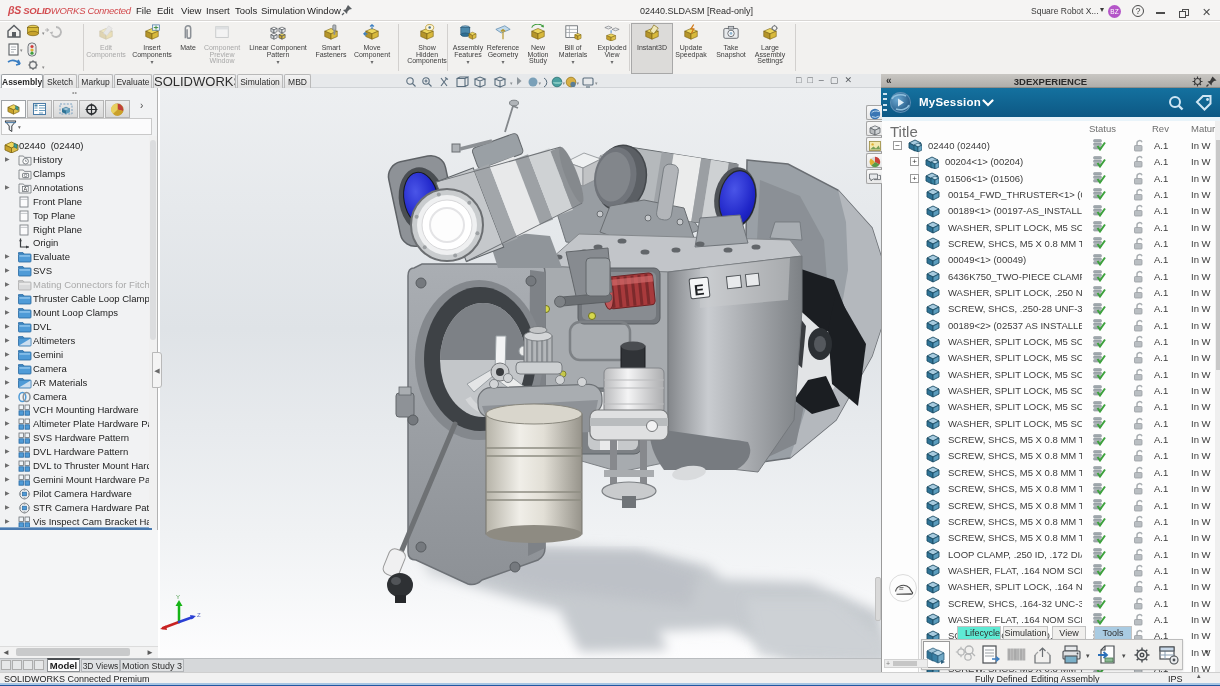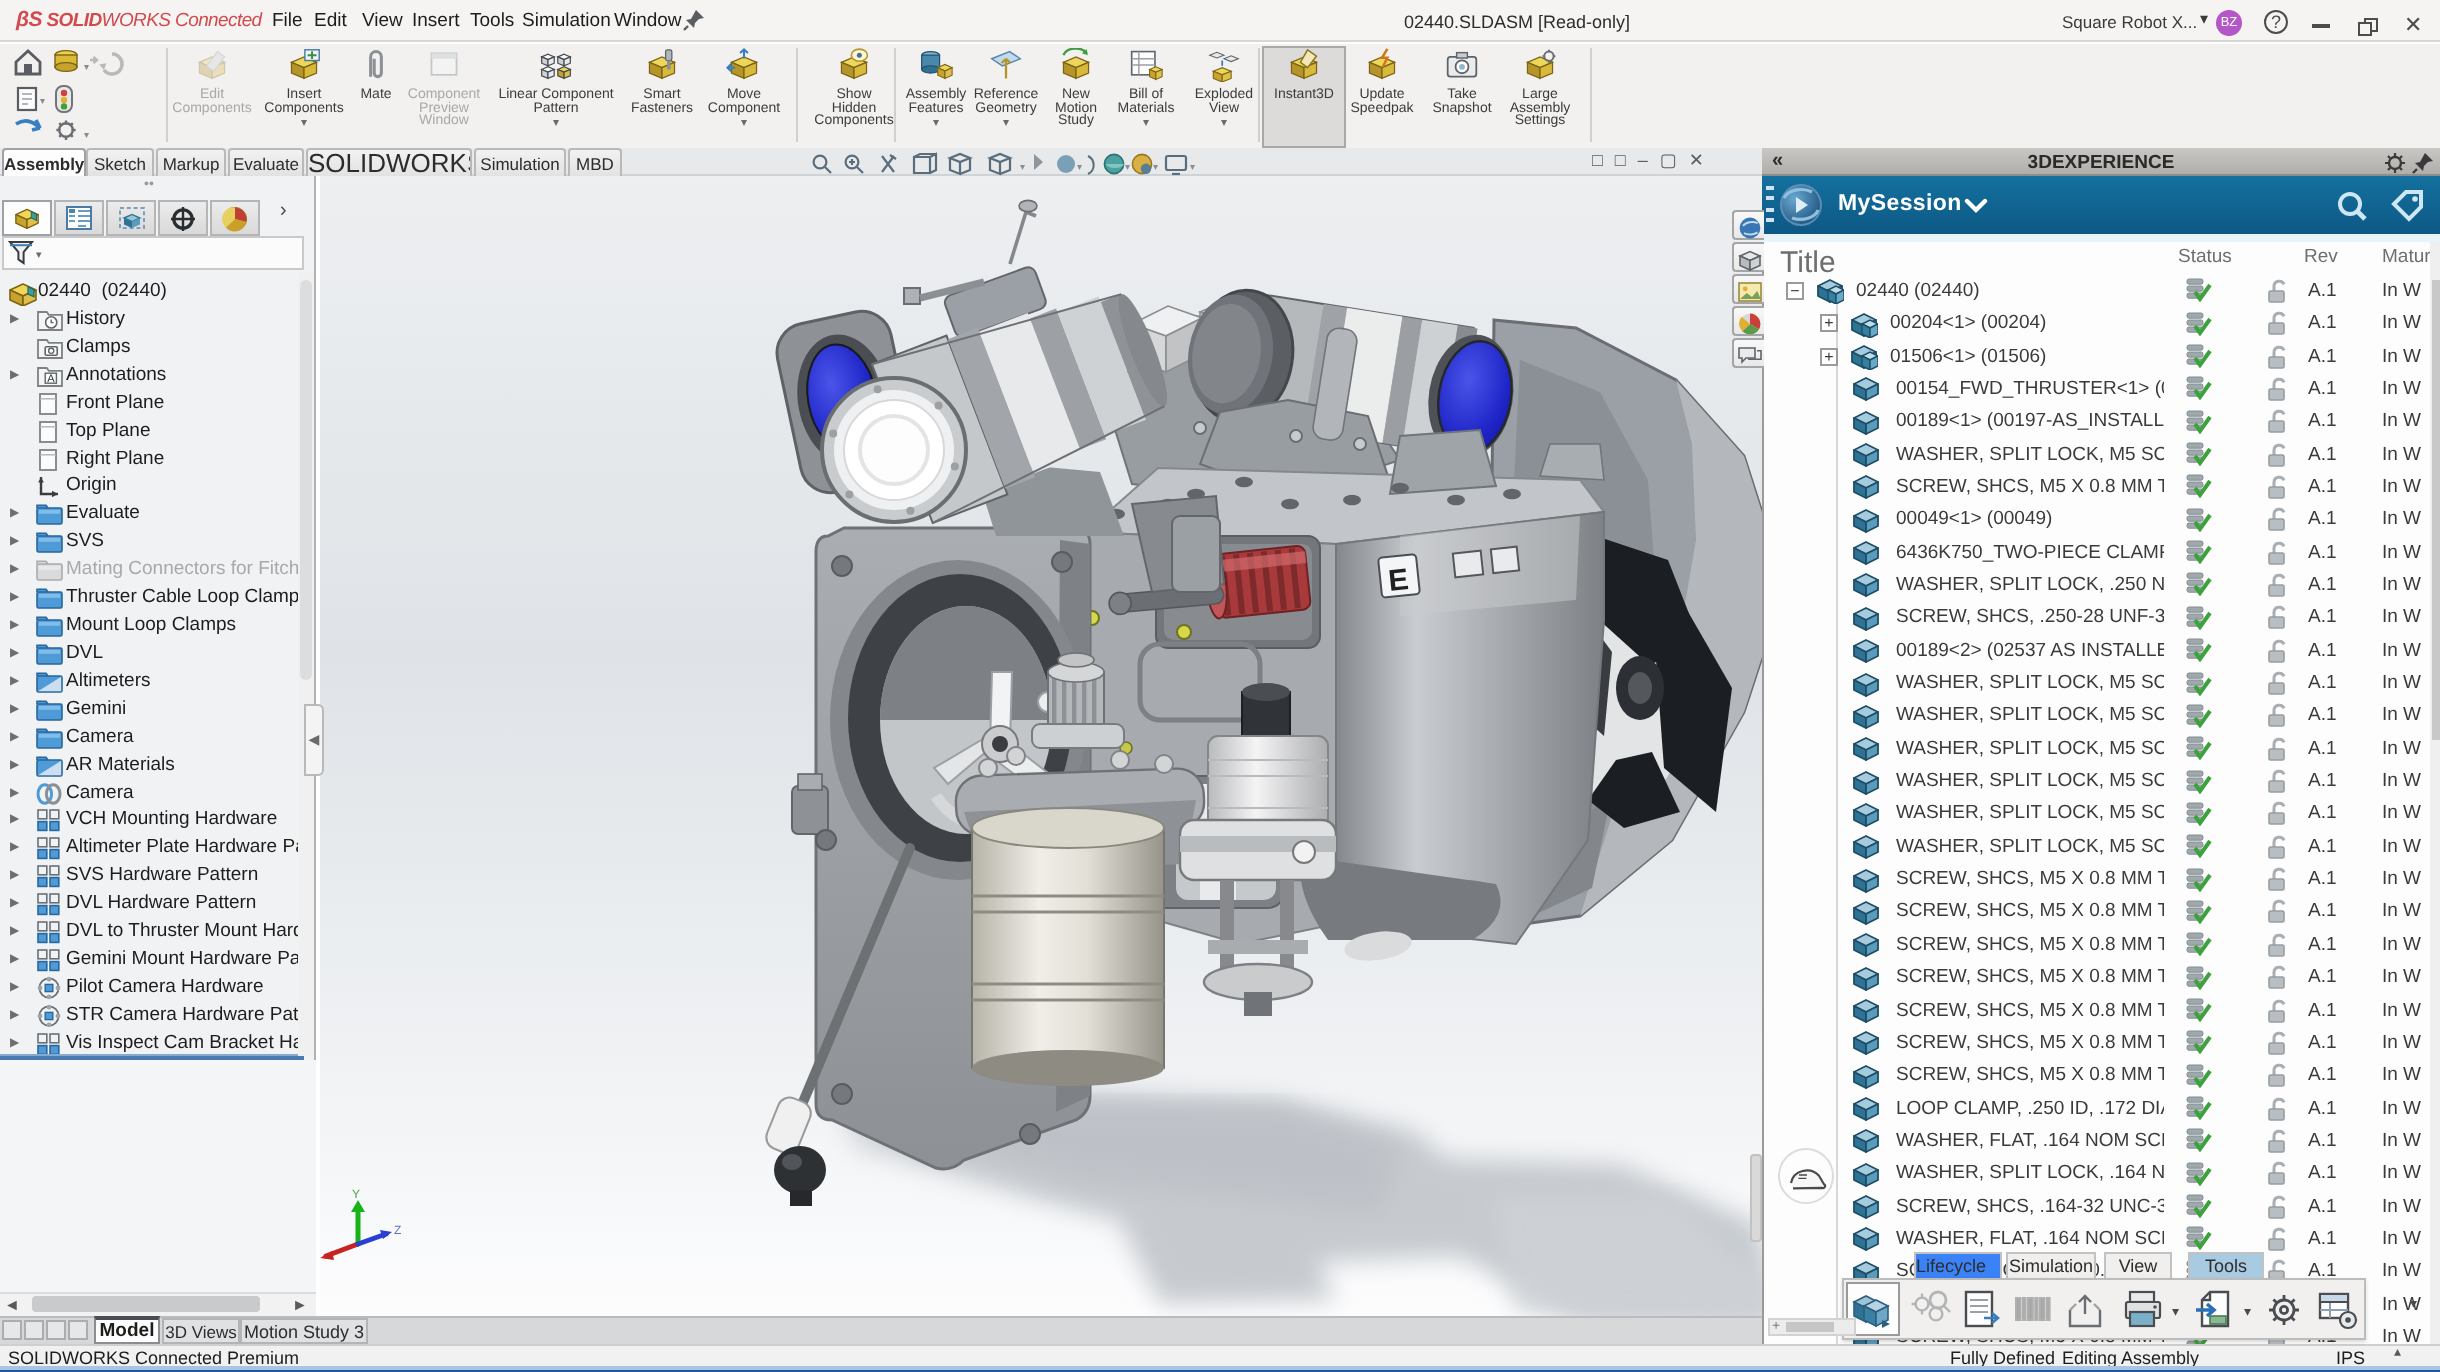--- a/index.html
+++ b/index.html
@@ -6,21 +6,21 @@
 <div class="ab" style="left:157px;top:5px;font-size:9.5px;color:#1d1d1d">Edit</div>
 <div class="ab" style="left:181px;top:5px;font-size:9.5px;color:#1d1d1d">View</div>
 <div class="ab" style="left:206px;top:5px;font-size:9.5px;color:#1d1d1d">Insert</div>
 <div class="ab" style="left:235px;top:5px;font-size:9.5px;color:#1d1d1d">Tools</div>
 <div class="ab" style="left:261px;top:5px;font-size:9.5px;color:#1d1d1d">Simulation</div>
 <div class="ab" style="left:307px;top:5px;font-size:9.5px;color:#1d1d1d">Window</div>
 <svg class="ab" style="left:341px;top:4px" width="12" height="12" viewBox="0 0 12 12">
     <path d="M7,1 L11,5 L8.5,5.5 L6.5,7.5 L6,10 L2,6 L4.5,5.5 Z" fill="#5a5e62"></path>
     <path d="M3,9 L1,11" stroke="#5a5e62" stroke-width="1.2"></path>
   </svg>
-<div class="ab" style="left:640px;top:6px;width:175px;text-align:right;font-size:9px;color:#2d2d2d">02440.SLDASM [Read-only]</div>
+<div class="ab" style="left:640px;top:6px;width:175px;text-align:left;font-size:9px;color:#2d2d2d">02440.SLDASM [Read-only]</div>
 <div class="ab" style="left:1031px;top:6px;font-size:8.5px;color:#3a3a3a">Square Robot X...</div>
 <div class="ab" style="left:1100px;top:5px;font-size:8px;color:#3a3a3a">▾</div>
 <div class="ab" style="left:1108px;top:5px;width:13px;height:13px;border-radius:50%;background:#b455c8;color:#fff;font-size:6.5px;text-align:center;line-height:13px">BZ</div>
 <div class="ab" style="left:1132px;top:5px;width:12px;height:12px;border-radius:50%;border:1px solid #4c4c4c;color:#4c4c4c;font-size:9px;text-align:center;line-height:11px">?</div>
 <div class="ab" style="left:1156px;top:12px;width:9px;height:2px;background:#4c4c4c"></div>
 <div class="ab" style="left:1182px;top:9px;width:7px;height:7px;border:1px solid #4c4c4c"></div>
 <div class="ab" style="left:1179px;top:11px;width:7px;height:7px;border:1px solid #4c4c4c;background:#f5f4f3"></div>
 <div class="ab" style="left:1202px;top:6px;font-size:11px;color:#4c4c4c">✕</div>
 <div class="ab" style="left:0;top:22px;width:1220px;height:52px;background:#f2f1ef"></div>
 <div class="ab" style="left:0;top:22px">
@@ -2057,21 +2057,21 @@
     </div>
   </div>
 <div class="ab" style="left:1215px;top:121px;width:5px;height:551px;background:#efefef"></div>
 <div class="ab" style="left:1215.5px;top:140px;width:4px;height:230px;background:#c8c8c8"></div>
 <div class="ab" style="left:889px;top:574px;width:28px;height:28px;border-radius:50%;background:#fdfdfd;border:1px solid #dcdcdc"></div>
 <svg class="ab" style="left:893px;top:581px" width="21" height="14" viewBox="0 0 21 14">
     <path d="M2.5,10.5 a8,7.5 0 0 1 14,-3.6 l2.5,4.2 a1,1 0 0 1 -1,1.8 l-14.5,0.3" fill="#f6f6f6" stroke="#4a4a4a" stroke-width="1.1"></path>
     <path d="M6.5,6.5 h4 M6.2,8.2 h4" stroke="#4a4a4a" stroke-width="0.7"></path>
   </svg>
 <div class="ab" style="left:875px;top:577px;width:6px;height:44px;background:#d9d9d9;border:1px solid #c2c2c2;border-radius:2px"></div>
-<div class="ab" style="left:957px;top:626px;width:44px;height:13px;background:#3b82f6;border:1px solid #c2c2c2;border-bottom:none;font-size:9px;color:#2d2d2d;text-align:left;line-height:12px">Lifecycle</div>
+<div class="ab" style="left:957px;top:626px;width:44px;height:13px;background:#5eead4;border:1px solid #c2c2c2;border-bottom:none;font-size:9px;color:#2d2d2d;text-align:right;line-height:12px">Lifecycle</div>
 <div class="ab" style="left:1003px;top:626px;width:45px;height:13px;background:#f0efed;border:1px solid #c2c2c2;border-bottom:none;font-size:9px;color:#2d2d2d;text-align:center;line-height:12px">Simulation</div>
 <div class="ab" style="left:1052px;top:626px;width:34px;height:13px;background:#f0efed;border:1px solid #c2c2c2;border-bottom:none;font-size:9px;color:#2d2d2d;text-align:center;line-height:12px">View</div>
 <div class="ab" style="left:1094px;top:626px;width:38px;height:13px;background:#a9cbe2;border:1px solid #c2c2c2;border-bottom:none;font-size:9px;color:#2d2d2d;text-align:center;line-height:12px">Tools</div>
 <div class="ab" style="left:921px;top:639px;width:262px;height:31px;background:#f1f0ee;border:1px solid #bcbcbc;box-shadow:0 1px 2px rgba(0,0,0,0.15)"></div>
 <div class="ab" style="left:923px;top:641px;width:27px;height:27px;background:#fdfdfd;border:1px solid #9a9a9a"></div>
 <svg class="ab" style="left:924px;top:643px" width="24" height="24" viewBox="0 0 24 24">
     <g stroke="#2d5f7d" stroke-width="0.8">
       <polygon points="3,8 9,5 15,8 9,11" fill="#9fc4d8"></polygon>
       <polygon points="3,8 9,11 9,18 3,15" fill="#2e7396"></polygon>
       <polygon points="9,11 15,8 15,15 9,18" fill="#5b9cbd"></polygon>

